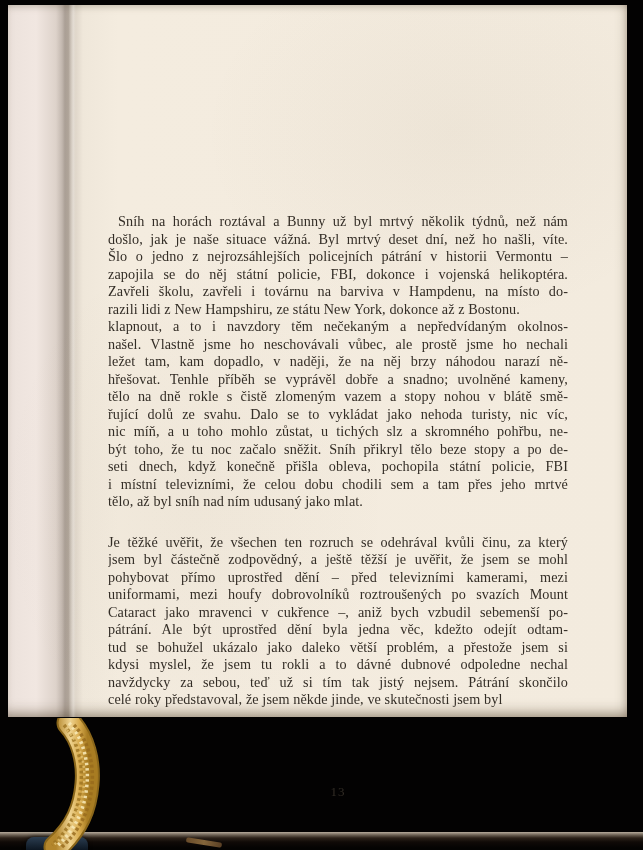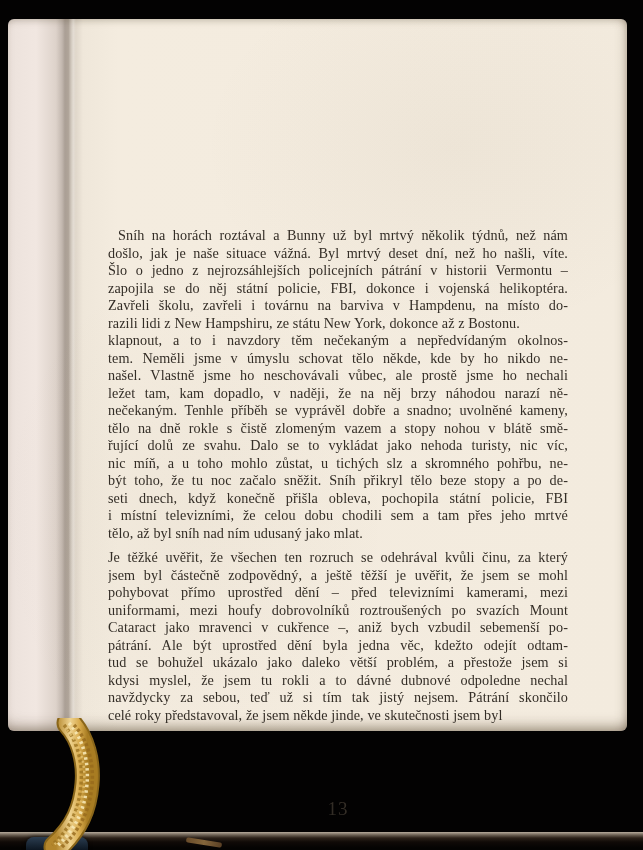--- a/index.html
+++ b/index.html
@@ -3,22 +3,22 @@
 <meta charset="utf-8">
 <style>
   html,body{margin:0;padding:0;background:#000;}
   .stage{
     position:relative;width:643px;height:850px;overflow:hidden;
     background:#030202;
     font-family:"Liberation Serif","DejaVu Serif",serif;
   }
   
   .page{
-    position:absolute;left:8px;top:19px;width:619px;height:712px;
-    border-radius:6px;
+    position:absolute;left:8px;top:5px;width:619px;height:712px;
+    border-radius:0;
     background:
       radial-gradient(ellipse 420px 320px at 72% 18%, rgba(120,100,70,0.05), transparent 60%),
       radial-gradient(ellipse 300px 400px at 30% 70%, rgba(110,90,60,0.04), transparent 65%),
       linear-gradient(90deg,#ece2dc 0px,#f1e7e1 28px,#ddd2ca 48px,#b5aaa1 57px,#d6ccc0 63px,#efe7da 75px,#f4ecdf 110px,#f3ebde 100%);
     box-shadow:
       inset -7px 0 12px -7px rgba(90,70,50,.45),
       inset 0 -12px 14px -9px rgba(80,62,40,.55),
       inset 0 6px 8px -6px rgba(80,62,40,.35);
   }
   
@@ -35,21 +35,21 @@
   }
   .line{
     height:17.5px;overflow:hidden;
     text-align:justify;
   }
   .line.jl{ text-align-last:justify; }
   .line.ind1{ text-indent:10px; }
   .line.ind2{ text-indent:22px; }
   .pagenum{
     position:absolute;left:100px;top:779px;width:460px;
-    text-align:center;font-size:19px;color:#332d26;letter-spacing:1px;
+    text-align:center;font-size:13px;color:#332d26;letter-spacing:1px;
   }
   
   .bottom-strip{
     position:absolute;left:0;top:832px;width:643px;height:18px;
     background:linear-gradient(180deg,#b6ab9c 0px,#6a5f52 3px,#2a2018 6px,#100a07 10px,#040302 16px);
   }
   .cover-corner{
     position:absolute;left:26px;top:837px;width:62px;height:13px;
     background:linear-gradient(180deg,#2b3d50,#0d1722);
     border-radius:8px 8px 0 0;
@@ -75,33 +75,32 @@
       <div class="para">
           <div class="line jl ind1">Sníh na horách roztával a Bunny už byl mrtvý několik týdnů, než nám</div>
           <div class="line jl">došlo, jak je naše situace vážná. Byl mrtvý deset dní, než ho našli, víte.</div>
           <div class="line jl">Šlo o jedno z nejrozsáhlejších policejních pátrání v historii Vermontu –</div>
           <div class="line jl">zapojila se do něj státní policie, FBI, dokonce i vojenská helikoptéra.</div>
           <div class="line jl">Zavřeli školu, zavřeli i továrnu na barviva v Hampdenu, na místo do-</div>
           <div class="line">razili lidi z New Hampshiru, ze státu New York, dokonce až z Bostonu.</div>
         </div>
       <div class="para">
           <div class="line jl">klapnout, a to i navzdory těm nečekaným a nepředvídaným okolnos-</div>
-          <div class="line jl">tem. Neměli jsme v úmyslu schovat tělo někde, kde by ho nikdo ne-</div>
           <div class="line jl">našel. Vlastně jsme ho neschovávali vůbec, ale prostě jsme ho nechali</div>
           <div class="line jl">ležet tam, kam dopadlo, v naději, že na něj brzy náhodou narazí ně-</div>
-          <div class="line jl">nečekaným. Tenhle příběh se vyprávěl dobře a snadno; uvolněné kameny,</div>
+          <div class="line jl">hřešovat. Tenhle příběh se vyprávěl dobře a snadno; uvolněné kameny,</div>
           <div class="line jl">tělo na dně rokle s čistě zlomeným vazem a stopy nohou v blátě smě-</div>
           <div class="line jl">řující dolů ze svahu. Dalo se to vykládat jako nehoda turisty, nic víc,</div>
           <div class="line jl">nic míň, a u toho mohlo zůstat, u tichých slz a skromného pohřbu, ne-</div>
           <div class="line jl">být toho, že tu noc začalo sněžit. Sníh přikryl tělo beze stopy a po de-</div>
           <div class="line jl">seti dnech, když konečně přišla obleva, pochopila státní policie, FBI</div>
           <div class="line jl">i místní televizními, že celou dobu chodili sem a tam přes jeho mrtvé</div>
           <div class="line">tělo, až byl sníh nad ním udusaný jako mlat.</div>
         </div>
-      <div class="para" style="margin-top: 7px;">
+      <div class="para" style="margin-top: 23px;">
           <div class="line jl">Je těžké uvěřit, že všechen ten rozruch se odehrával kvůli činu, za který</div>
           <div class="line jl">jsem byl částečně zodpovědný, a ještě těžší je uvěřit, že jsem se mohl</div>
           <div class="line jl">pohybovat přímo uprostřed dění – před televizními kamerami, mezi</div>
           <div class="line jl">uniformami, mezi houfy dobrovolníků roztroušených po svazích Mount</div>
           <div class="line jl">Cataract jako mravenci v cukřence –, aniž bych vzbudil sebemenší po-</div>
           <div class="line jl">pátrání. Ale být uprostřed dění byla jedna věc, kdežto odejít odtam-</div>
           <div class="line jl">tud se bohužel ukázalo jako daleko větší problém, a přestože jsem si</div>
           <div class="line jl">kdysi myslel, že jsem tu rokli a to dávné dubnové odpoledne nechal</div>
           <div class="line jl">navždycky za sebou, teď už si tím tak jistý nejsem. Pátrání skončilo</div>
           <div class="line">celé roky představoval, že jsem někde jinde, ve skutečnosti jsem byl</div>

